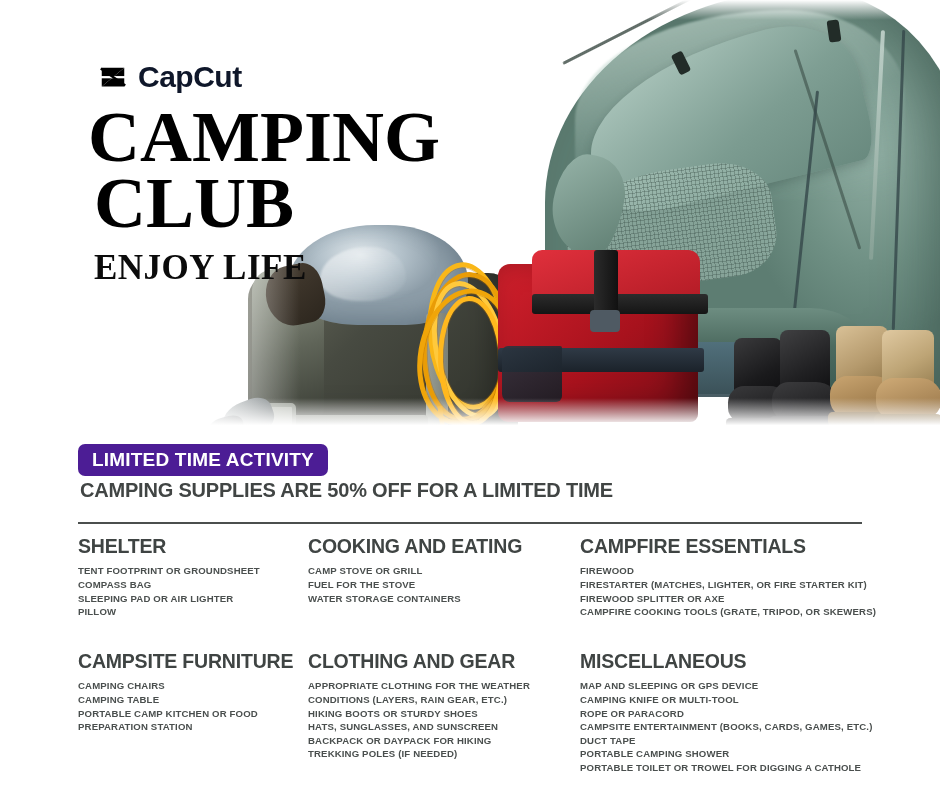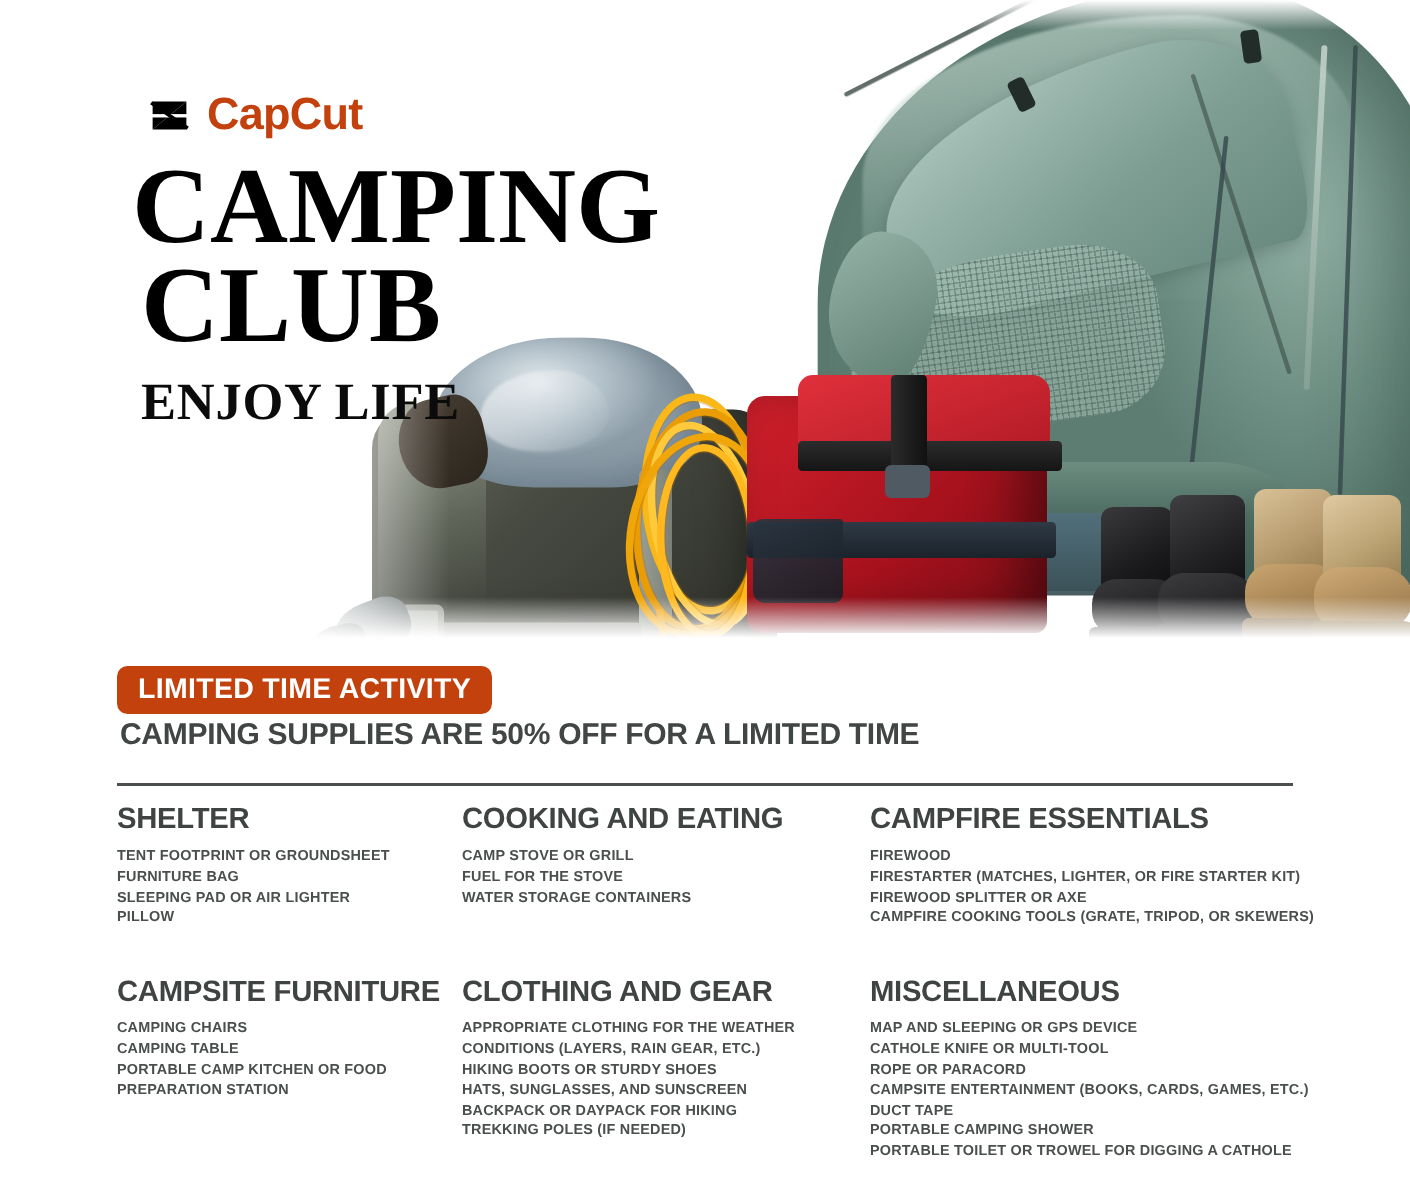--- a/index.html
+++ b/index.html
@@ -395,21 +395,21 @@
     align-items: center;
     gap: 10px;
     z-index: 10;
   }
   .brand-logo { width: 30px; height: 30px; display: block; }
   .brand-name {
     font-family: "Liberation Sans", sans-serif;
     font-size: 30px;
     font-weight: 700;
     letter-spacing: -0.5px;
-    color: #c2410c;
+    color: #0f172a;
     line-height: 1;
   }
 
   .poster-title {
     position: absolute;
     left: 88px; top: 104px;
     z-index: 10;
     font-family: "Liberation Serif", serif;
     font-weight: 700;
     color: #000;
@@ -427,21 +427,21 @@
     font-weight: 700;
     font-size: 35px;
     letter-spacing: 0.5px;
     color: #0b0b0b;
   }
 
   
   .badge {
     position: absolute;
     left: 78px; top: 444px;
-    background: #c2410c;
+    background: #4c1d95;
     color: #ffffff;
     font-size: 19px;
     font-weight: 700;
     letter-spacing: 0.2px;
     padding: 6px 14px 7px 14px;
     border-radius: 7px;
     z-index: 12;
     line-height: 1;
   }
 
@@ -607,21 +607,21 @@
   <div class="headline">CAMPING SUPPLIES ARE 50% OFF FOR A LIMITED TIME</div>
   <div class="divider"></div>
 
   <div class="categories">
 
     <div class="cat-row row1">
       <div class="cat-col col1">
         <div class="cat-title">SHELTER</div>
         <ul class="cat-items">
           <li>TENT FOOTPRINT OR GROUNDSHEET</li>
-          <li>FURNITURE BAG</li>
+          <li>COMPASS BAG</li>
           <li>SLEEPING PAD OR AIR LIGHTER</li>
           <li>PILLOW</li>
         </ul>
       </div>
 
       <div class="cat-col col2">
         <div class="cat-title">COOKING AND EATING</div>
         <ul class="cat-items">
           <li>CAMP STOVE OR GRILL</li>
           <li>FUEL FOR THE STOVE</li>
@@ -660,21 +660,21 @@
           <li>HATS, SUNGLASSES, AND SUNSCREEN</li>
           <li>BACKPACK OR DAYPACK FOR HIKING</li>
           <li>TREKKING POLES (IF NEEDED)</li>
         </ul>
       </div>
 
       <div class="cat-col col3">
         <div class="cat-title">MISCELLANEOUS</div>
         <ul class="cat-items">
           <li>MAP AND SLEEPING OR GPS DEVICE</li>
-          <li>CATHOLE KNIFE OR MULTI-TOOL</li>
+          <li>CAMPING KNIFE OR MULTI-TOOL</li>
           <li>ROPE OR PARACORD</li>
           <li>CAMPSITE ENTERTAINMENT (BOOKS, CARDS, GAMES, ETC.)</li>
           <li>DUCT TAPE</li>
           <li>PORTABLE CAMPING SHOWER</li>
           <li>PORTABLE TOILET OR TROWEL FOR DIGGING A CATHOLE</li>
         </ul>
       </div>
     </div>
 
   </div>

